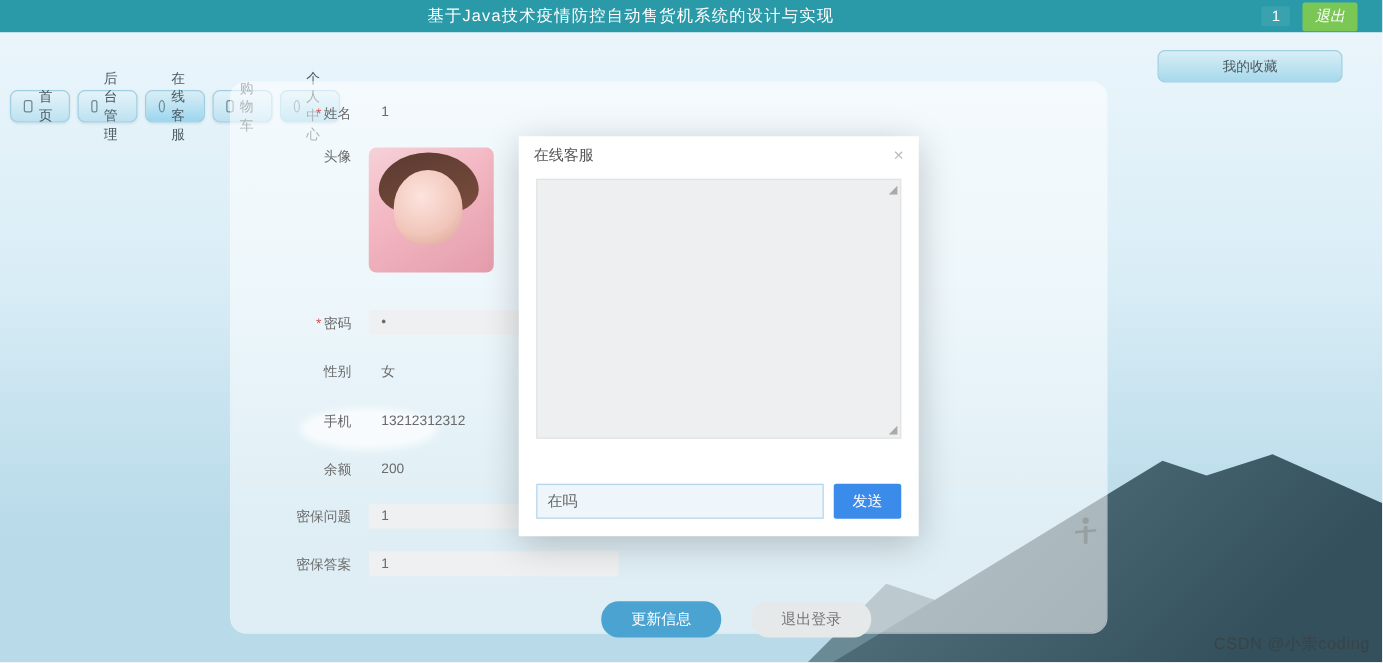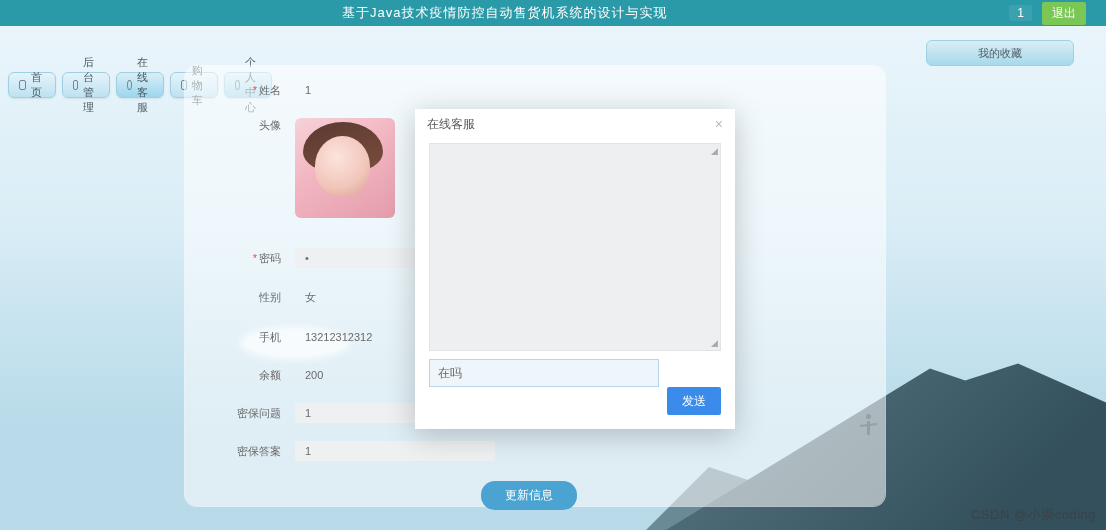--- a/index.html
+++ b/index.html
@@ -8,21 +8,21 @@
 
     
     .topbar {
       position:absolute; left:0; top:0; right:0; height:26px;
       background:#2a9aa8; color:#fff; display:flex; align-items:center;
       font-size:13px;
     }
     .topbar .title { flex:1; text-align:center; letter-spacing:1px; filter:blur(0.2px); }
     .topbar .right { display:flex; align-items:center; gap:10px; padding-right:20px; }
     .topbar .badge { background:rgba(255,255,255,0.08); padding:1px 8px; border-radius:2px; font-size:12px;}
-    .topbar .exit { background:#7ac756; color:#fff; border:none; padding:3px 10px; border-radius:2px; font-size:12px; cursor:pointer;}
+    .topbar .exit { background:#7ac756; color:#fff; border:none; padding:3px 10px; border-radius:2px; font-size:12px; cursor:pointer;font-style:italic;}
 
     
     .bg {
       position:absolute; left:0; top:26px; right:0; bottom:0;
       background:linear-gradient(to bottom, #eaf5fb 0%, #d9edf6 40%, #c7e3ef 60%, #b8dae9 80%);
       overflow:hidden;
     }
     .cloud { position:absolute; background:rgba(255,255,255,0.7); border-radius:50%; filter:blur(3px);}
     .mountain { position:absolute; bottom:0; }
     .mountain.big { right:0; width:440px; height:170px; background:linear-gradient(135deg,#5b7a86 0%,#33505c 80%); clip-path:polygon(0% 100%,60% 5%,68% 12%,80% 2%,100% 25%,100% 100%);}
@@ -82,21 +82,21 @@
       display:flex; flex-direction:column;
     }
     .modal-header { height:30px; display:flex; align-items:center; justify-content:space-between; padding:0 12px; font-size:12px; color:#555; }
     .modal-header .close { font-size:14px; color:#bbb; cursor:pointer; line-height:1;}
     .modal-body { flex:1; margin:4px 14px 8px 14px; background:#edeff0; border:1px solid #e1e3e4; position:relative;}
     .modal-body .resize { position:absolute; right:2px; bottom:2px; font-size:9px; color:#aaa; transform:rotate(0deg);}
     .modal-body .resize2 { position:absolute; right:2px; top:2px; font-size:9px; color:#aaa;}
     .modal-footer { display:flex; gap:8px; padding:0 14px 14px 14px;}
     .modal-footer input {
       flex:1; height:28px; border:1px solid #b7d5ea; background:#eef6fb; padding:0 8px;
-      font-size:12px; color:#666; outline:none;
+      font-size:12px; color:#666; outline:none;margin-top:28px;
     }
     .modal-footer button {
       width:54px; height:28px; background:#3b8bea; color:#fff; border:none; font-size:12px;
       cursor:pointer; border-radius:2px;margin-top:28px;
     }
 
     
     .wm { position:absolute; right:10px; bottom:6px; font-size:13px; color:rgba(60,60,60,0.65); letter-spacing:0.5px; filter:blur(0.2px);margin-left:18px;}
   </style>
 </head>
@@ -178,20 +178,21 @@
     <div class="form-row shaded nostar">
       <div class="label">密保问题</div>
       <div class="value">1</div>
     </div>
     <div class="form-row shaded nostar">
       <div class="label">密保答案</div>
       <div class="value">1</div>
     </div>
     <div class="form-actions">
       <button class="btn-primary2">更新信息</button>
+      <button class="btn-ghost2">退出登录</button>
     </div>
   </section>
 
   <div class="modal">
     <div class="modal-header">
       <span>在线客服</span>
       <span class="close">×</span>
     </div>
     <div class="modal-body">
       <span class="resize2">◢</span>

